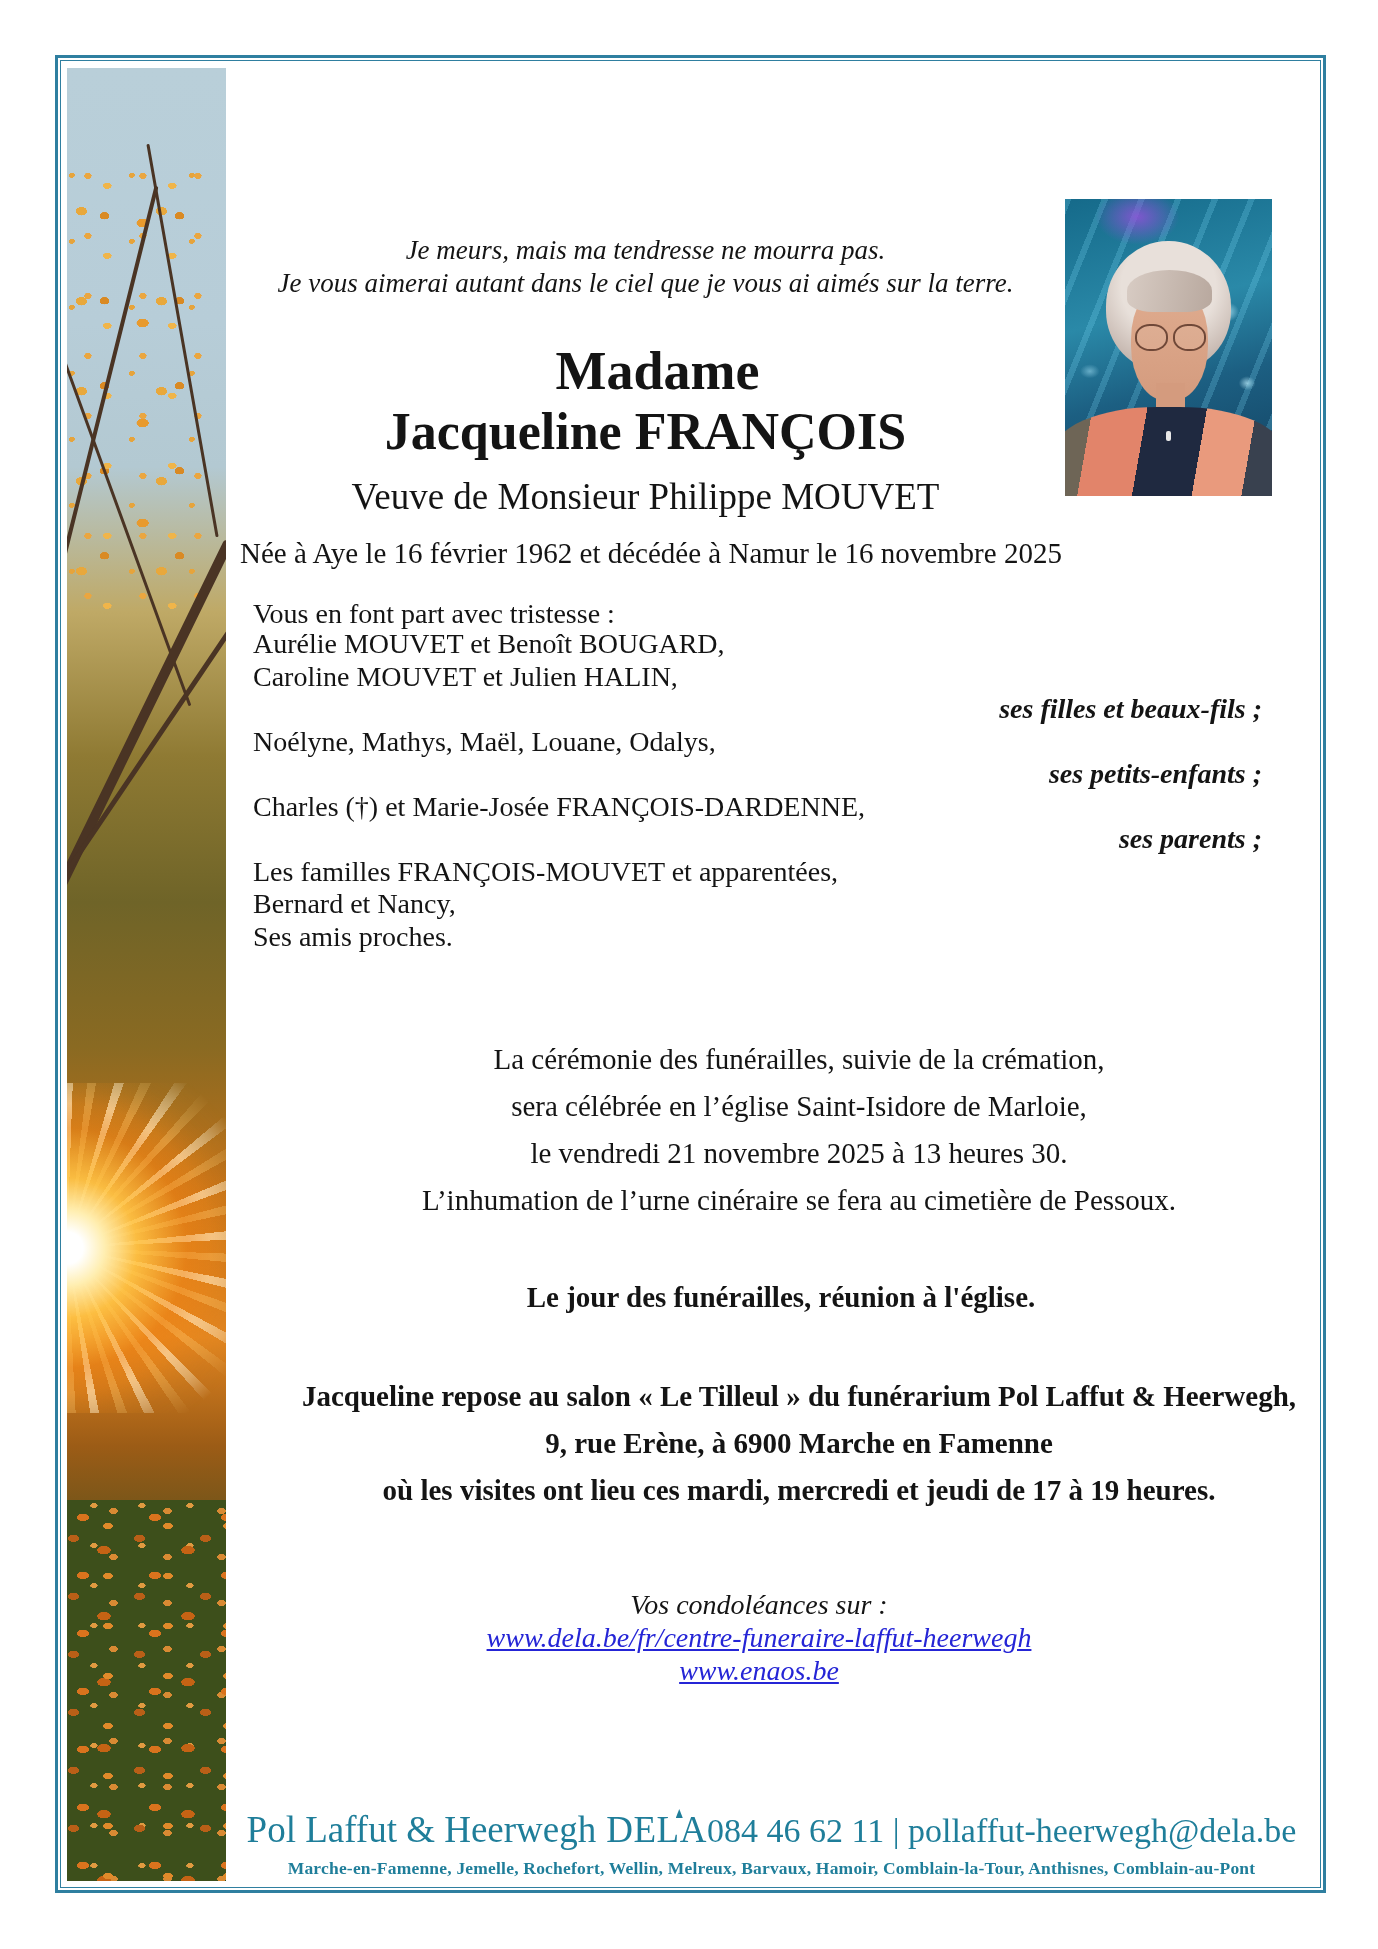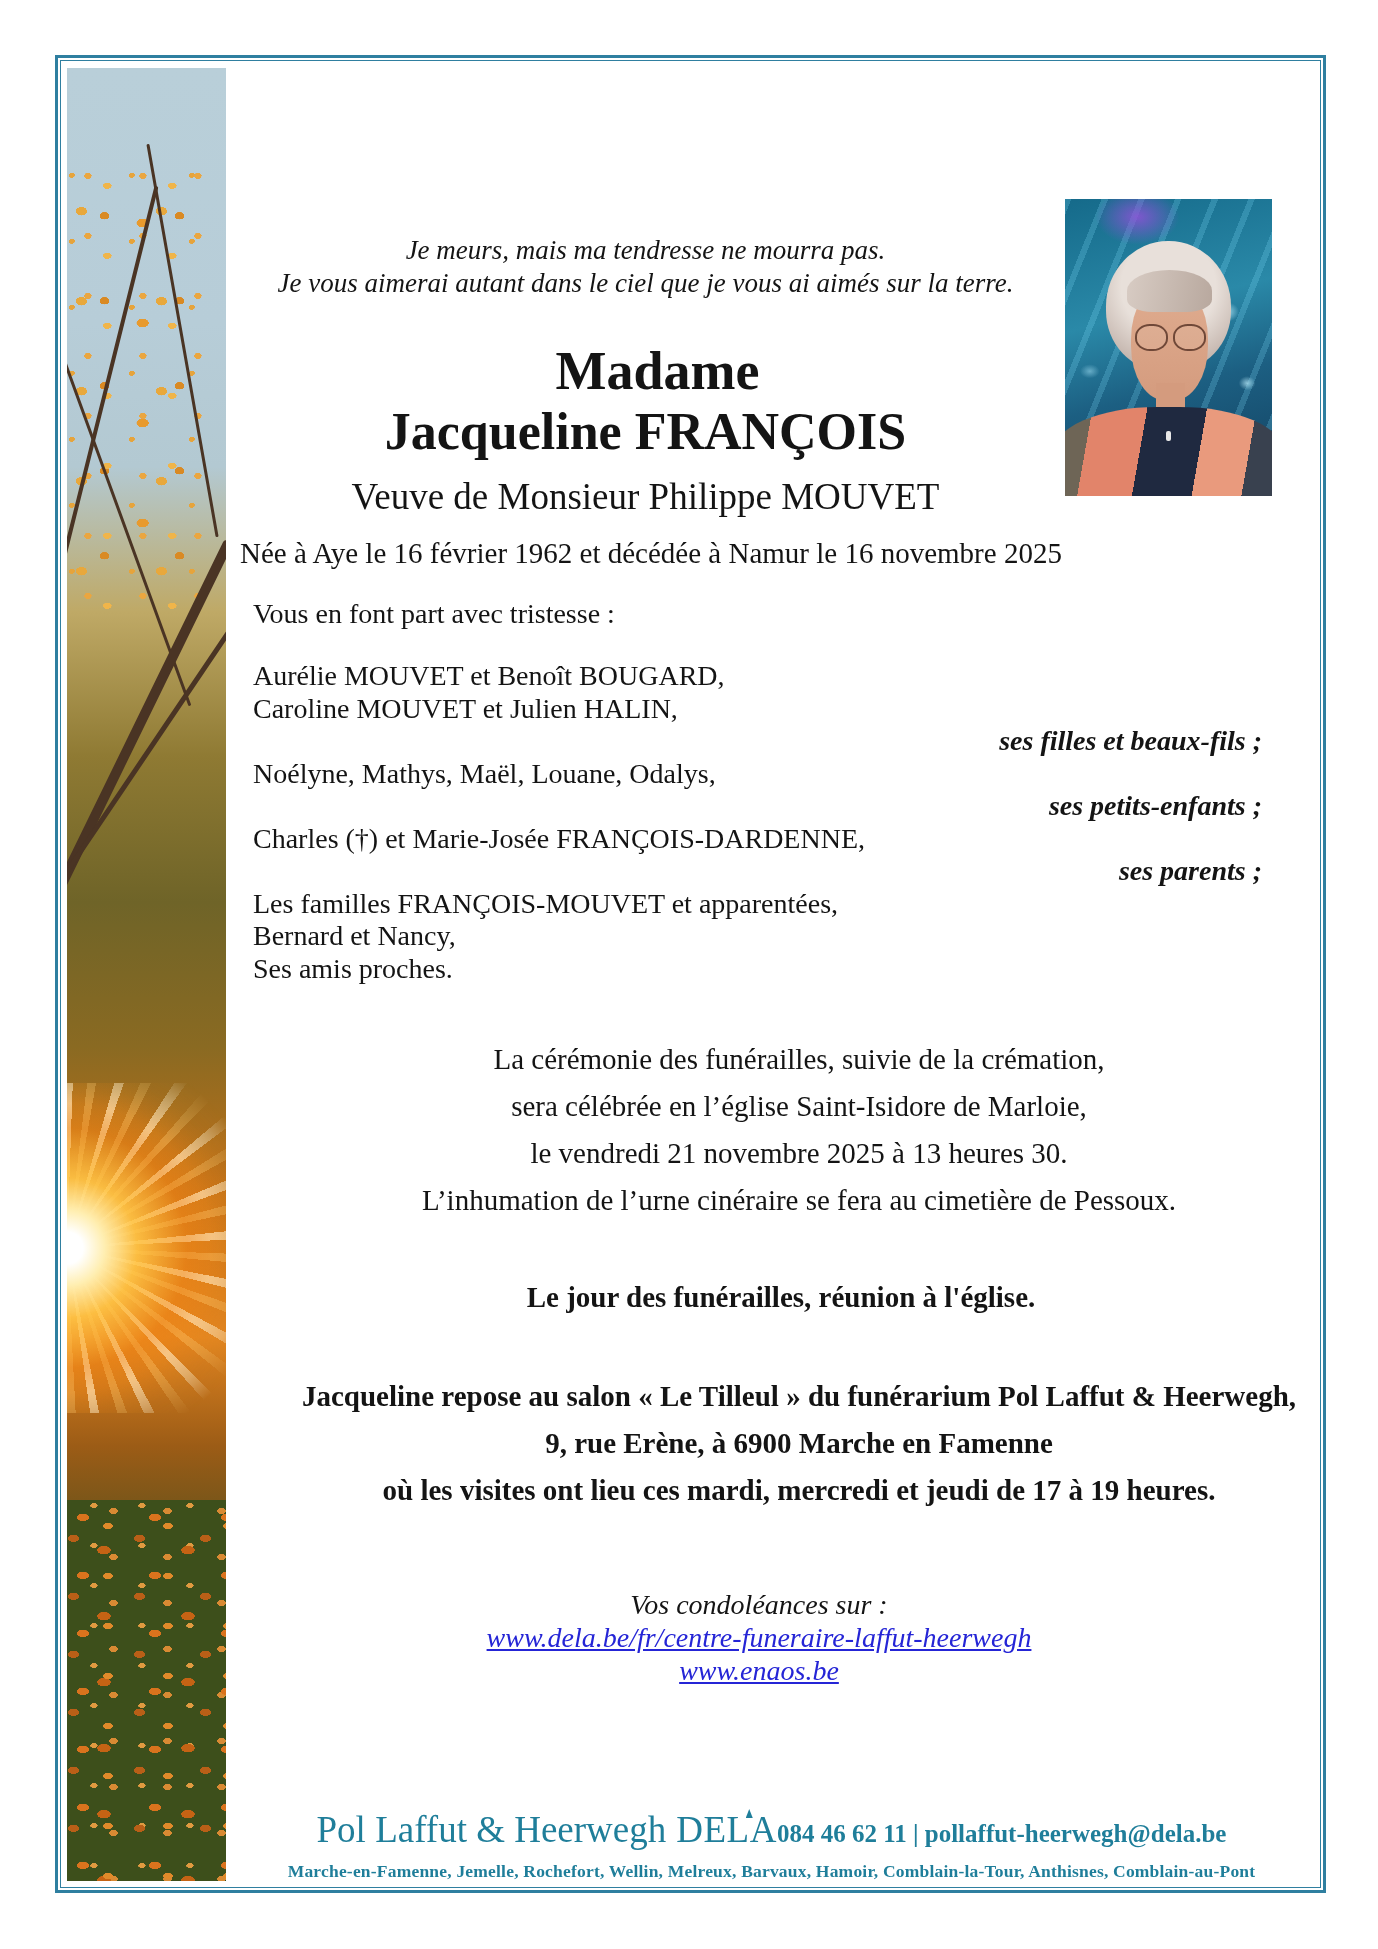--- a/index.html
+++ b/index.html
@@ -105,42 +105,42 @@
   
   .abs{position:absolute;}
   .epitaph{left:226px;top:234px;width:839px;text-align:center;
     font-style:italic;font-size:27px;line-height:33px;}
   .title-block{left:226px;top:340px;width:839px;text-align:center;}
   .title-block .t1{font-size:54px;line-height:62px;font-weight:bold;margin:0;padding-left:24px;}
   .title-block .t2{font-size:52px;line-height:60px;font-weight:bold;margin:0;}
   .title-block .t3{font-size:37px;line-height:52px;font-weight:normal;margin:9px;}
   .birth{left:226px;top:536px;width:1066px;text-align:left;font-size:29px;line-height:34px;margin-left:14px;}
   .intro{left:253px;top:598px;width:1000px;font-size:28px;line-height:32px;}
-  .family{left:253px;top:660px;width:1009px;font-size:28px;line-height:32.5px;}
+  .family{left:253px;top:628px;width:1009px;font-size:28px;line-height:32.5px;}
   .family p{margin:0;}
   .family p.rel{text-align:right;font-weight:bold;font-style:italic;}
   .ceremony{left:226px;top:1044px;width:1066px;text-align:center;
     font-weight:normal;font-size:29px;padding-left:40px;}
   .ceremony p{margin:0 0 17px 0;line-height:30px;}
   .meeting{left:226px;top:1282px;width:1066px;text-align:center;
     font-weight:bold;font-size:29px;line-height:30px;padding-left:22px;}
   .repose{left:226px;top:1381px;width:1066px;text-align:center;
     font-weight:bold;font-size:29px;margin-left:40px;}
   .repose p{margin:0 0 17px 0;line-height:30px;}
   .condolences{left:226px;top:1588px;width:1066px;text-align:center;
     font-style:italic;font-size:28px;line-height:33px;}
   .condolences a{color:var(--link);text-decoration:underline;display:block;}
   
   .footer{left:226px;top:1808px;width:1091px;text-align:center;color:var(--teal);}
   .brand-line{display:flex;justify-content:center;align-items:baseline;line-height:44px;}
   .brand{font-size:37px;white-space:nowrap;}
   .dela{position:relative;display:inline-block;margin-left:10px;letter-spacing:0.5px;}
   .dela-flame{position:absolute;right:24%;top:1px;width:7px;height:9px;background:var(--teal);
     clip-path:polygon(50% 0, 100% 100%, 0 100%);}
-  .contact{font-size:25px;font-weight:bold;white-space:nowrap;text-align:center;}
+  .contact{font-size:34px;font-weight:normal;white-space:nowrap;text-align:center;}
   .cities{font-size:17.5px;font-weight:bold;margin-top:5px;letter-spacing:0.2px;}
 </style>
 </head>
 <body>
 
 <div class="frame"></div>
 
 <div class="side-img">
   <div class="canopy"></div>
   <div class="branch b1"></div>

